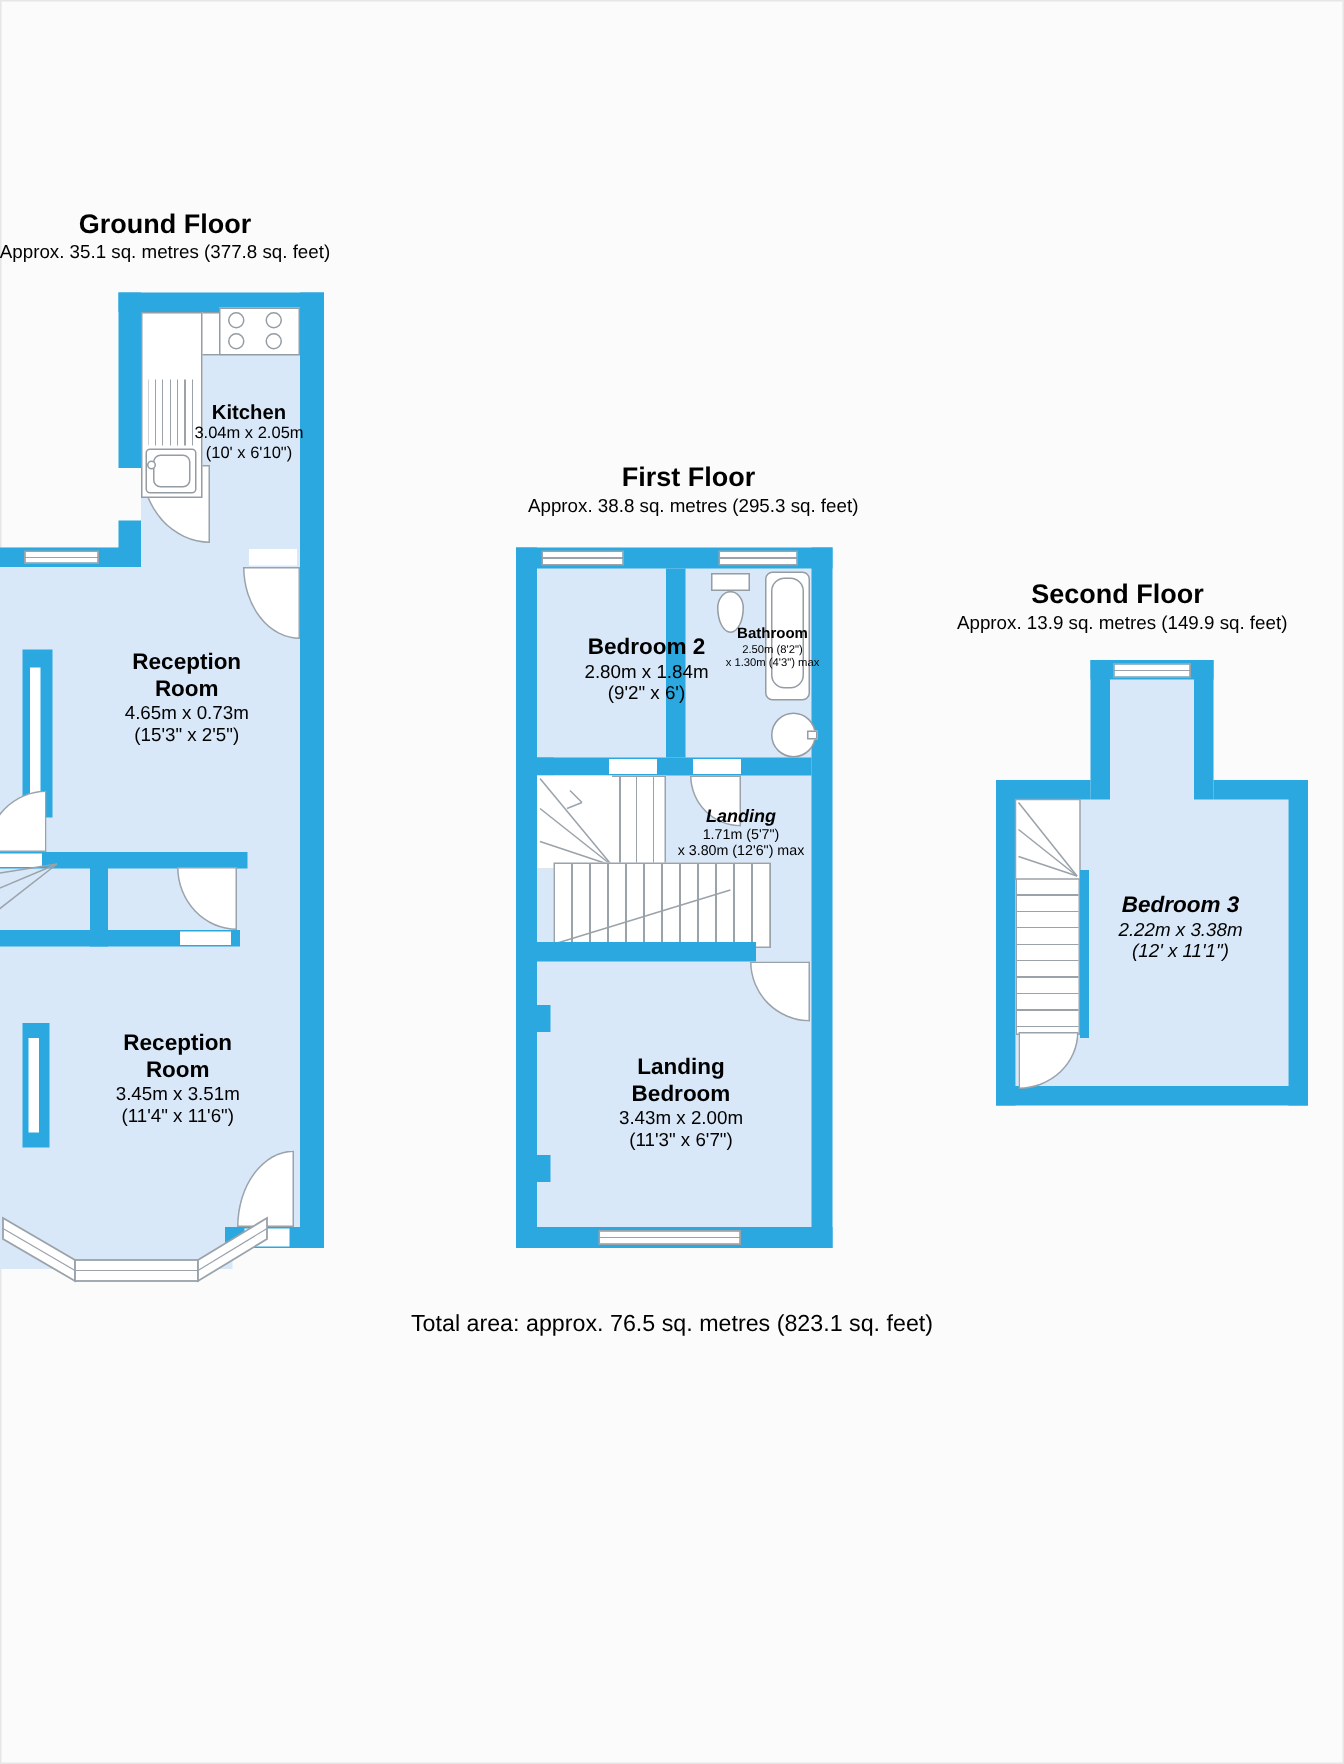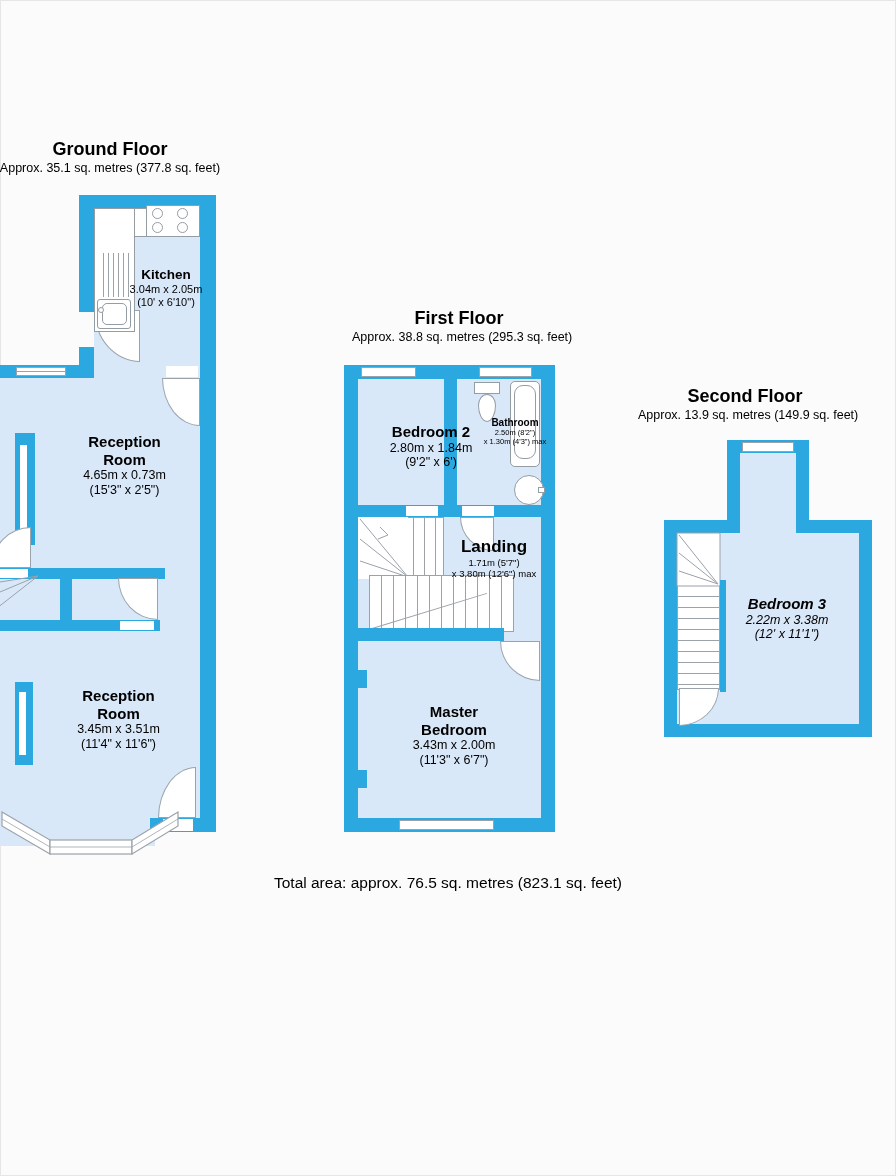--- a/index.html
+++ b/index.html
@@ -20,21 +20,21 @@
   .treadsH{position:absolute;background:#fff repeating-linear-gradient(to bottom,transparent 0 10px,#9aa2aa 10px 11px);
         border:1px solid #9aa2aa;box-sizing:border-box;}
   .line{position:absolute;background:#9aa2aa;height:1px;transform-origin:left top;}
   .floor-head{position:absolute;text-align:center;color:#000;}
   .floor-title{font-weight:bold;font-size:18px;line-height:1.1;white-space:nowrap;}
   .floor-sub{font-size:12.5px;line-height:1.35;white-space:nowrap;}
   .room-label{position:absolute;text-align:center;color:#000;line-height:1.18;}
   .room-name{font-weight:bold;}
   .lbl-lg .room-name{font-size:15px;}   .lbl-lg .room-dims{font-size:12.5px;}
   .lbl-md .room-name{font-size:13.5px;} .lbl-md .room-dims{font-size:11px;}
-  .lbl-sm .room-name{font-size:17px;} .lbl-sm .room-dims{font-size:9.5px;}
+  .lbl-sm .room-name{font-size:12px;font-style:italic;} .lbl-sm .room-dims{font-size:9.5px;}
   .lbl-xs .room-name{font-size:10px;}   .lbl-xs .room-dims{font-size:7.5px;}
   .footer-text{position:absolute;left:0;top:874px;width:896px;text-align:center;
         font-size:15.5px;color:#000;}
   .circle{border-radius:50%;}
   svg{position:absolute;overflow:visible;}
 </style>
 </head>
 <body>
 
 <div id="page">
@@ -183,21 +183,21 @@
       <div class="room-name">Bathroom</div>
       <div class="room-dims">2.50m (8'2")</div>
       <div class="room-dims">x 1.30m (4'3") max</div>
     </div>
     <div class="room-label lbl-sm" style="left:90px;top:172px;width:120px;">
       <div class="room-name">Landing</div>
       <div class="room-dims">1.71m (5'7")</div>
       <div class="room-dims">x 3.80m (12'6") max</div>
     </div>
     <div class="room-label lbl-lg" style="left:60px;top:338px;width:100px;">
-      <div class="room-name">Master Bedroom</div>
+      <div class="room-name">Landing Bedroom</div>
       <div class="room-dims">3.43m x 2.00m</div>
       <div class="room-dims">(11'3" x 6'7")</div>
     </div>
   </div>
 
   <div class="floor-head" style="left:638px;top:387px;width:214px;">
     <div class="floor-title">Second Floor</div>
     <div class="floor-sub">Approx. 13.9 sq. metres (149.9 sq. feet)</div>
   </div>
 

